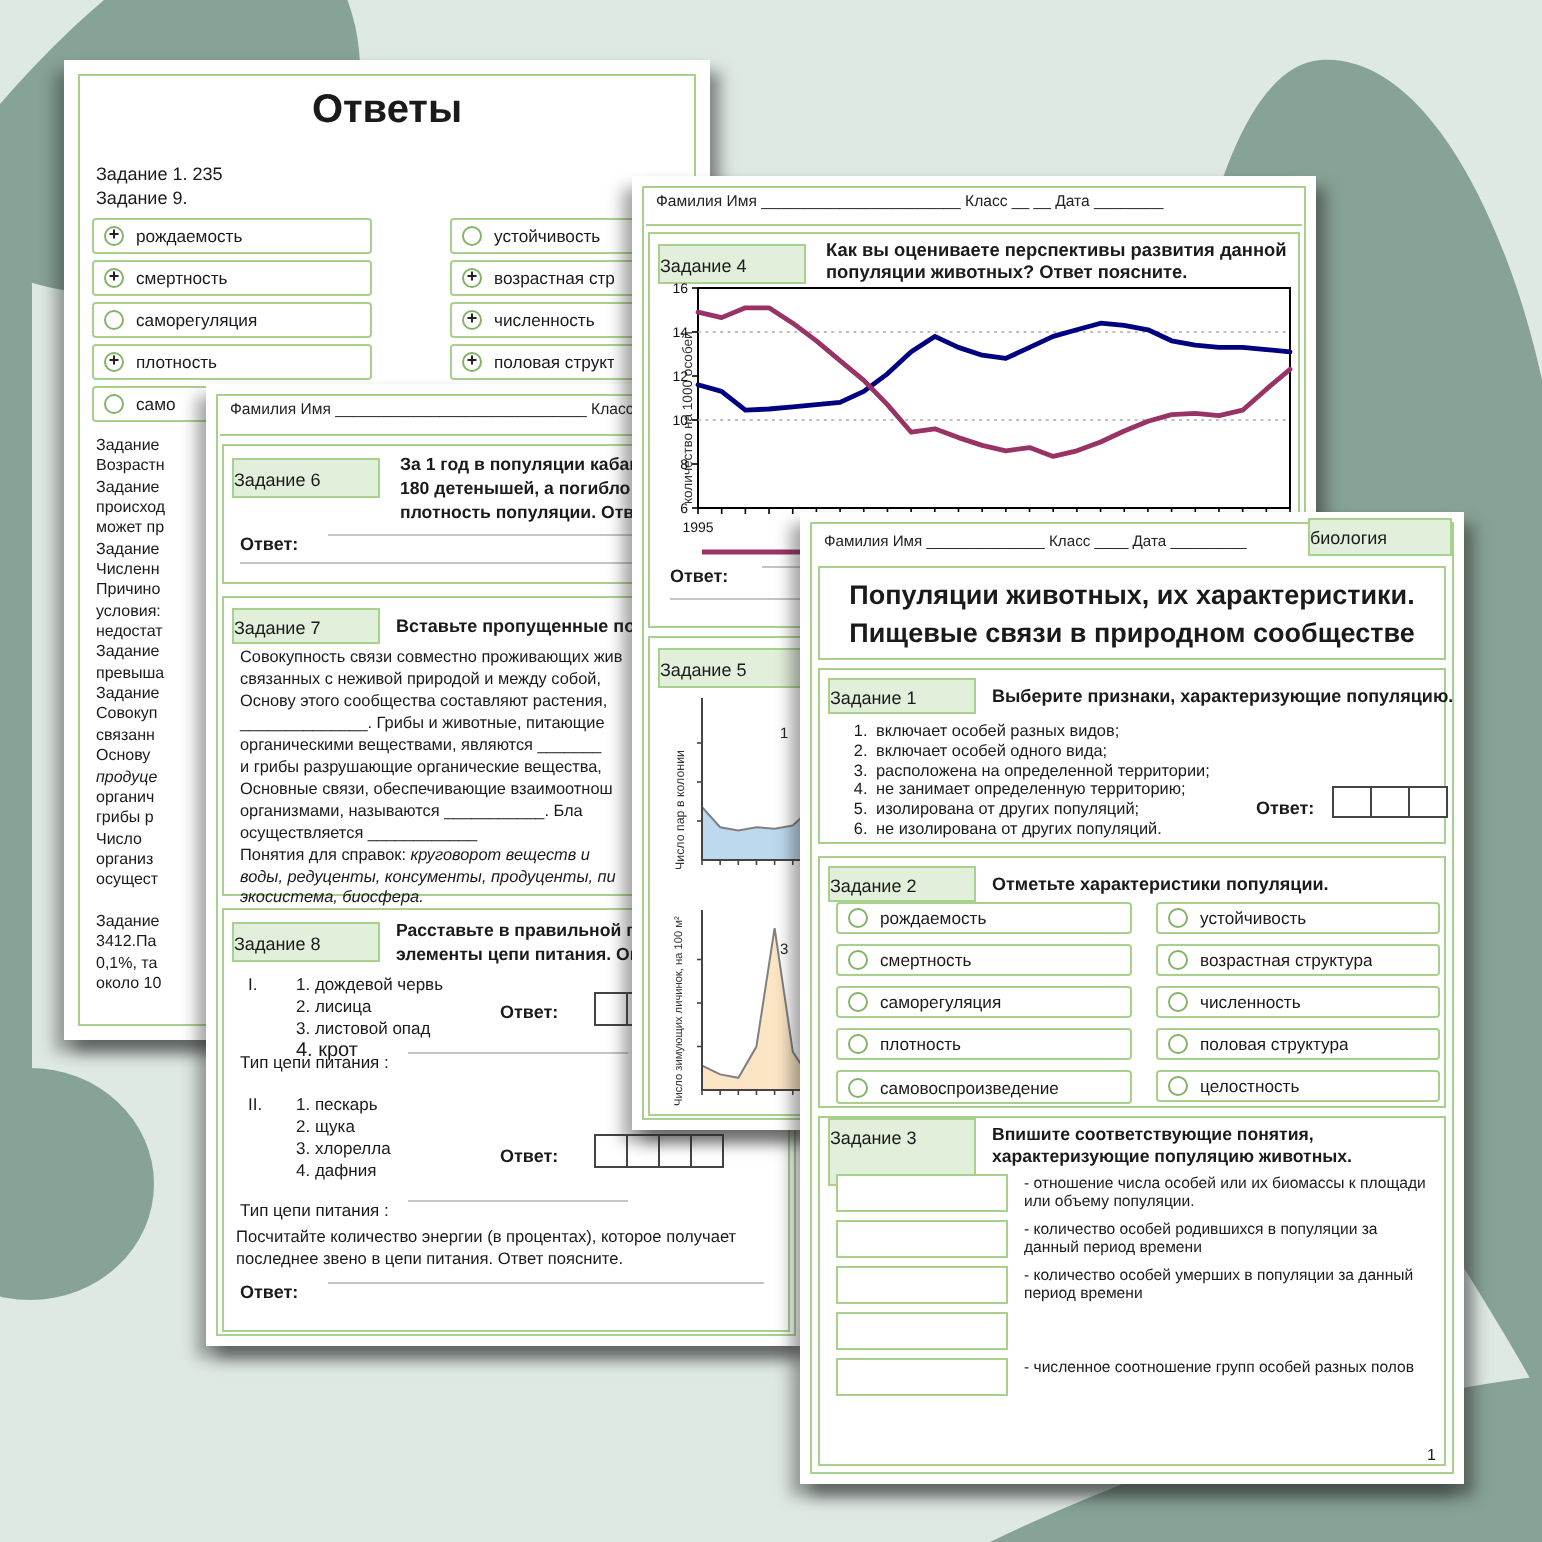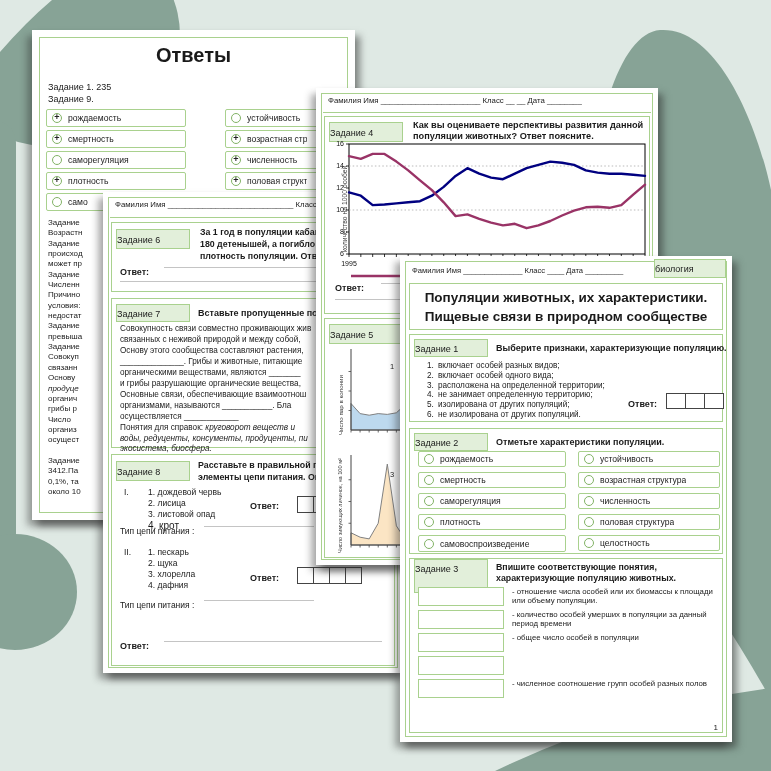--- a/index.html
+++ b/index.html
@@ -224,20 +224,21 @@
       </div>
     <div class="anslabel" style="left:138px;top:118px">Ответ:</div>
     <div class="cells" style="left:185px;top:112px">
       <span class="cell sq"></span>
         <span class="cell sq"></span>
         <span class="cell sq"></span>
         <span class="cell sq"></span>
     </div>
     <div style="position:absolute;left:8px;top:145px;font-size:8.5px">Тип цепи питания :</div>
     <div class="uline" style="left:92px;width:110px;top:145px"></div>
+    <div style="position:absolute;left:6px;top:158px;width:286px;font-size:8.3px;line-height:10.5px">Посчитайте количество энергии (в процентах), которое получает последнее звено в цепи питания. Ответ поясните.</div>
     <div class="anslabel" style="left:8px;top:186px">Ответ:</div>
     <div class="uline" style="left:52px;right:12px;top:186px"></div>
   </div>
 </div>
 
 <div class="page" id="page-chart" style="left:316px;top:88px;width:342px;height:477px;z-index:3">
   <div class="inb"></div>
   <div class="hdr" style="left:12px;top:8px">Фамилия Имя _______________________ Класс __ __ Дата ________</div>
   <div class="ghr" style="top:24px"></div>
 
@@ -443,25 +444,25 @@
   <div class="gbox" style="left:9px;top:302px;right:9px;height:175px">
     <div class="tl" style="left:4px;top:0;width:74px;height:34px;line-height:18px">Задание 3</div>
     <div class="promptwrap" style="left:86px;top:3px;width:222px;font-size:8.8px">Впишите соответствующие понятия, характеризующие популяцию животных.</div>
     <div style="position:absolute;left:8px;top:28px;right:6px">
         <div class="t3row">
     <span class="t3box"></span>
     <span class="t3text">- отношение числа особей или их биомассы к площади или объему популяции.</span>
   </div>
         <div class="t3row">
     <span class="t3box"></span>
-    <span class="t3text">- количество особей умерших в популяции за данный период времени</span>
+    <span class="t3text">- количество особей родившихся в популяции за данный период времени</span>
   </div>
         <div class="t3row">
     <span class="t3box"></span>
-    <span class="t3text">- общее число особей в популяции</span>
+    <span class="t3text">- количество особей умерших в популяции за данный период времени</span>
   </div>
         <div class="t3row">
     <span class="t3box"></span>
   </div>
         <div class="t3row">
     <span class="t3box"></span>
     <span class="t3text">- численное соотношение групп особей разных полов</span>
   </div>
       </div>
   </div>

